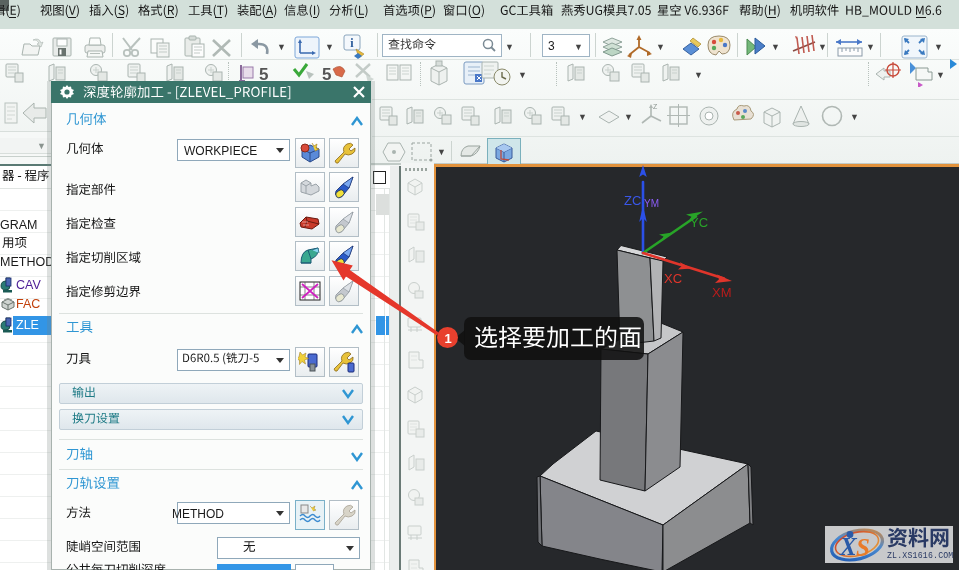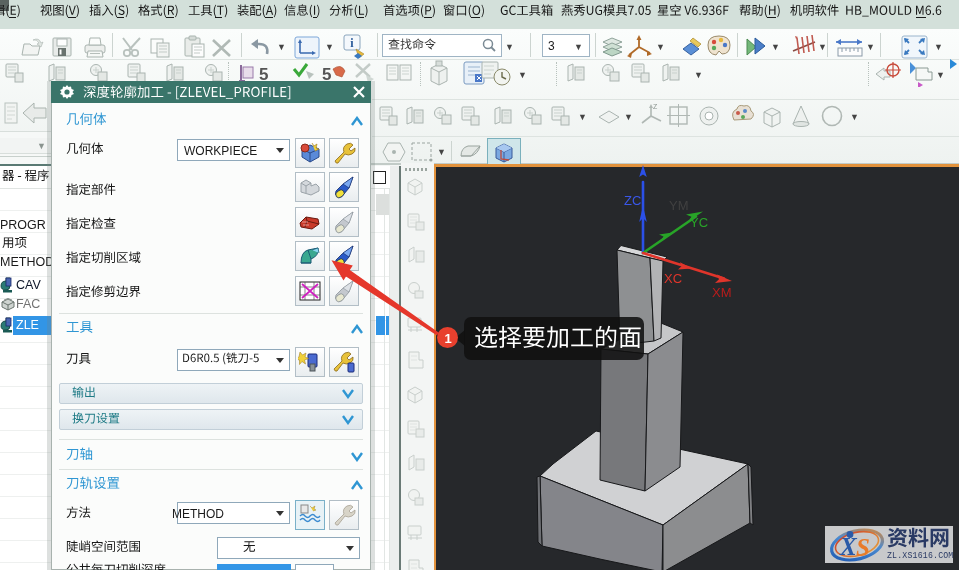--- a/index.html
+++ b/index.html
@@ -422,37 +422,37 @@
 <div class="abs" style="left:0px;top:430px;width:400px;height:1px;background:#eef0ef"></div>
 <div class="abs" style="left:0px;top:452px;width:400px;height:1px;background:#eef0ef"></div>
 <div class="abs" style="left:0px;top:474px;width:400px;height:1px;background:#eef0ef"></div>
 <div class="abs" style="left:0px;top:496px;width:400px;height:1px;background:#eef0ef"></div>
 <div class="abs" style="left:0px;top:518px;width:400px;height:1px;background:#eef0ef"></div>
 <div class="abs" style="left:0px;top:540px;width:400px;height:1px;background:#eef0ef"></div>
 <div class="abs" style="left:0px;top:562px;width:400px;height:1px;background:#eef0ef"></div>
 <div class="abs" style="left:384px;top:189px;width:1px;height:381px;background:#e2e6e4"></div>
 <div class="abs" style="left:389px;top:189px;width:1px;height:381px;background:#e2e6e4"></div>
 <div class="abs" style="left:376px;top:194px;width:13px;height:21px;background:#dcdfdd"></div>
-<div class="lat" style="left:0px;top:218px;font-size:12.5px;color:#1a1a1a">PROGR</div>
+<div class="lat" style="left:0px;top:218px;font-size:12.5px;color:#1a1a1a">GRAM</div>
 <svg style="position:absolute;left:2px;top:236px;overflow:visible" width="27" height="15">
     <path transform="translate(0 11.0)" d="M1.9 -9.6V-5.1C1.9 -3.3 1.8 -1.1 0.4 0.5C0.6 0.6 1 0.9 1.1 1.1C2.1 0 2.5 -1.4 2.7 -2.8H5.8V0.9H6.8V-2.8H10.2V-0.3C10.2 -0.1 10.1 0 9.8 0C9.6 0.1 8.7 0.1 7.9 0C8 0.3 8.1 0.7 8.2 0.9C9.4 0.9 10.1 0.9 10.5 0.8C10.9 0.6 11.1 0.3 11.1 -0.3V-9.6ZM2.8 -8.7H5.8V-6.7H2.8ZM10.2 -8.7V-6.7H6.8V-8.7ZM2.8 -5.8H5.8V-3.7H2.8C2.8 -4.2 2.8 -4.7 2.8 -5.1ZM10.2 -5.8V-3.7H6.8V-5.8Z M20.2 -6.2V-3.6C20.2 -2.3 19.9 -0.7 16.5 0.2C16.7 0.4 17 0.8 17.1 1C20.6 -0.2 21.2 -2 21.2 -3.6V-6.2ZM21.1 -1.1C22.1 -0.5 23.3 0.4 23.9 1L24.5 0.3C23.9 -0.3 22.7 -1.1 21.7 -1.7ZM12.9 -2.3 13.1 -1.3C14.2 -1.7 15.8 -2.2 17.2 -2.7L17.1 -3.6L15.6 -3.1V-8.1H17V-9H13.1V-8.1H14.7V-2.8ZM17.7 -7.8V-1.9H18.6V-7H22.7V-1.9H23.6V-7.8H20.7C20.9 -8.2 21.1 -8.7 21.3 -9.1H24.5V-10H17.3V-9.1H20.2C20 -8.7 19.9 -8.2 19.7 -7.8Z" fill="#1a1a1a"></path>
   </svg>
 <div class="lat" style="left:0px;top:255px;font-size:12.5px;color:#1a1a1a">METHOD</div>
 <svg class="abs" style="left:0px;top:277px" width="15" height="16" viewBox="0 0 15 16">
     <path d="M1 9 Q1 4 6 4 L6 1 L10 1 L10 4 L10 9 Q10 13 6 13 Q1 13 1 9Z" fill="#2a7a74" stroke="#0a3a36" stroke-width=".8"></path>
     <rect x="6" y="1" width="5" height="8" fill="#4a66b0" stroke="#1a2a6a" stroke-width=".8"></rect>
     <rect x="3" y="13" width="9" height="2.5" fill="#1a5a54"></rect>
   </svg>
-<div class="lat" style="left:16px;top:278px;font-size:12.5px;color:#0f172a">CAV</div>
+<div class="lat" style="left:16px;top:278px;font-size:12.5px;color:#4c1d95">CAV</div>
 <svg class="abs" style="left:0px;top:296px" width="16" height="16" viewBox="0 0 16 16">
     <path d="M2 11 L2 6 L8 3 L14 6 L14 11 L8 14Z" fill="#cfd4d1" stroke="#6a746f"></path>
     <path d="M2 6 L8 9 L14 6 M8 9 L8 14" fill="none" stroke="#6a746f"></path>
     <path d="M4 4 q4 -3 8 0" fill="none" stroke="#8a948f"></path>
   </svg>
-<div class="lat" style="left:16px;top:297px;font-size:12.5px;color:#737373">FAC</div>
+<div class="lat" style="left:16px;top:297px;font-size:12.5px;color:#c2410c">FAC</div>
 <div class="abs" style="left:13px;top:316px;width:42px;height:19px;background:#3295e6"></div>
 <svg class="abs" style="left:0px;top:317px" width="15" height="16" viewBox="0 0 15 16">
     <path d="M1 9 Q1 4 6 4 L6 1 L10 1 L10 4 L10 9 Q10 13 6 13 Q1 13 1 9Z" fill="#2a7a74" stroke="#0a3a36" stroke-width=".8"></path>
     <rect x="6" y="1" width="5" height="8" fill="#4a66b0" stroke="#1a2a6a" stroke-width=".8"></rect>
     <rect x="3" y="13" width="9" height="2.5" fill="#1a5a54"></rect>
   </svg>
 <div class="lat" style="left:16px;top:318px;font-size:12.5px;color:#fff">ZLE</div>
 <div class="abs" style="left:376px;top:316px;width:8.5px;height:19px;background:#3295e6"></div>
 <div class="abs" style="left:385.5px;top:316px;width:3.5px;height:19px;background:#3295e6"></div>
 <div class="abs" style="left:390px;top:166px;width:9px;height:404px;background:#eceeed"></div>
@@ -532,21 +532,21 @@
 <path d="M209 42 L212.8 58 L209 54 L205.2 58 Z" fill="#2b50e8"></path>
 <path d="M209 89 L262 52.5" stroke="#28a428" stroke-width="2.6"></path>
 <path d="M269 47.5 L254.5 57.5 L257.4 52.7 L252 50.5 Z" fill="#28a428"></path>
 <path d="M238.5 68.5 L227 76.5 L229.5 72.5 L225 70.5 Z" fill="#28a428"></path>
 <path d="M209 89 L290 114.5" stroke="#e0352b" stroke-width="2.6"></path>
 <path d="M298 117 L281 119 L285 115.2 L283 110.5 Z" fill="#e0352b"></path>
 <path d="M258 104.5 L244 105.5 L247.5 102.2 L246 98.2 Z" fill="#e0352b"></path>
 </g>
   </svg>
 <div class="lat" style="left:624px;top:193px;font-size:13px;color:#3a57e8">ZC</div>
-<div class="lat" style="left:669px;top:198px;font-size:13px;color:#404040">YM</div>
+<div class="lat" style="left:644px;top:198px;font-size:10px;color:#8b5cf6">YM</div>
 <div class="lat" style="left:690px;top:215px;font-size:13px;color:#28a428">YC</div>
 <div class="lat" style="left:664px;top:271px;font-size:13px;color:#e0352b">XC</div>
 <div class="lat" style="left:712px;top:285px;font-size:13px;color:#b91c1c">XM</div>
 <div class="abs" style="left:825px;top:526px;width:128px;height:37px;background:#c8c9cb"></div>
 <svg class="abs" style="left:828px;top:527px" width="58" height="36" viewBox="0 0 58 36">
 <defs>
       <linearGradient id="g1" x1="0" y1="1" x2="1" y2="0">
         <stop offset="0" stop-color="#1a55b0"></stop>
         <stop offset=".55" stop-color="#4a8ad0"></stop>
         <stop offset="1" stop-color="#e8882a"></stop>

